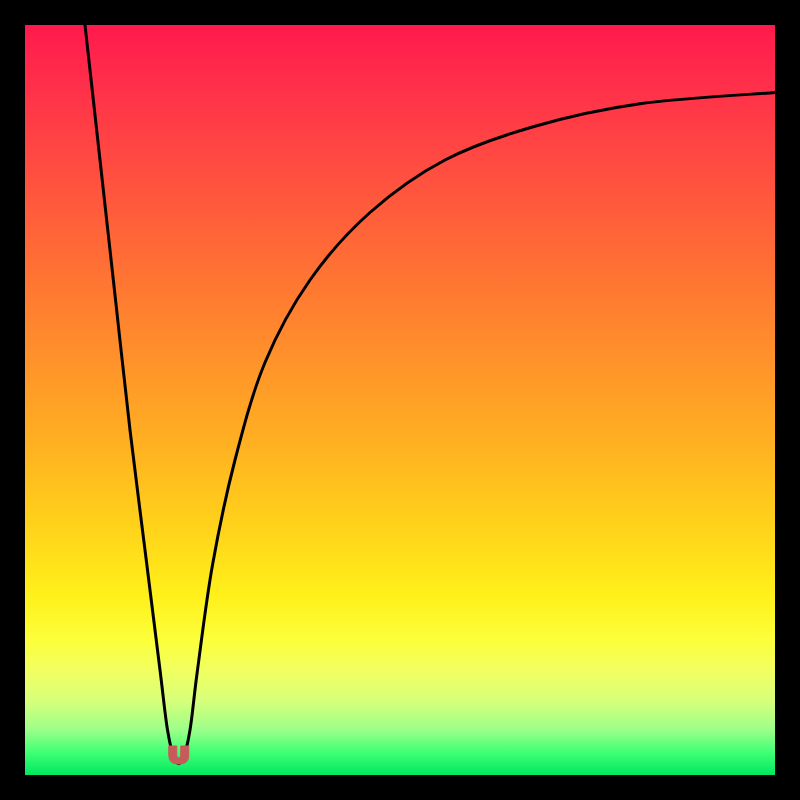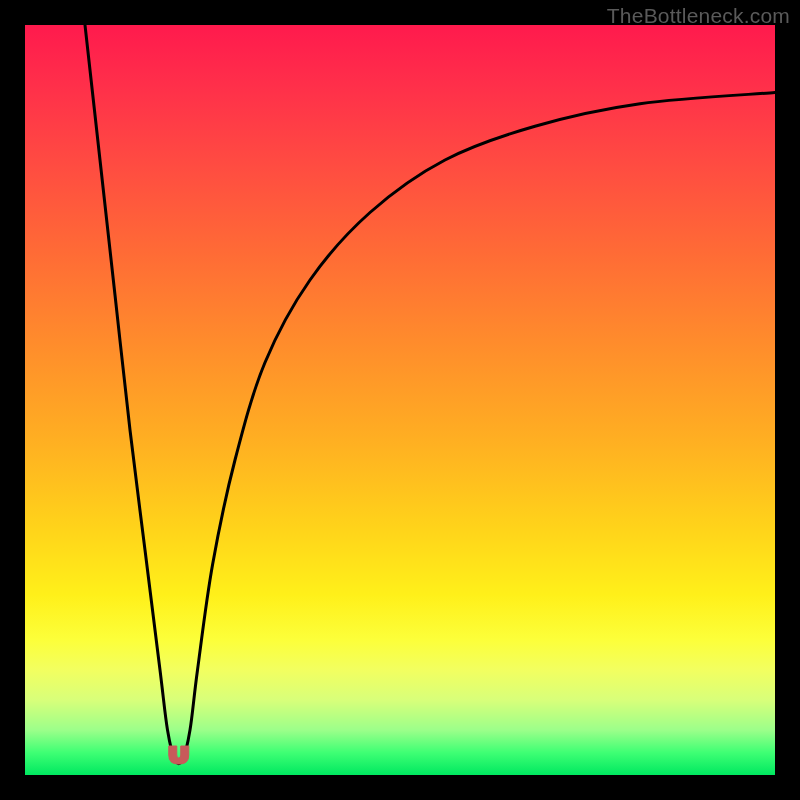--- a/index.html
+++ b/index.html
@@ -74,14 +74,13 @@
              L 154.75,739
              Q 163.75,739 163.75,730
              L 163.75,721
              L 155.75,721
              L 155.75,730
              Q 155.75,733 153.75,733
              Q 151.75,733 151.75,730
              L 151.75,721 Z"></path>
     </svg>
   </div>
-  <div class="watermark">TheBottleneck.com</div>
 </div>
 
 </body></html>

